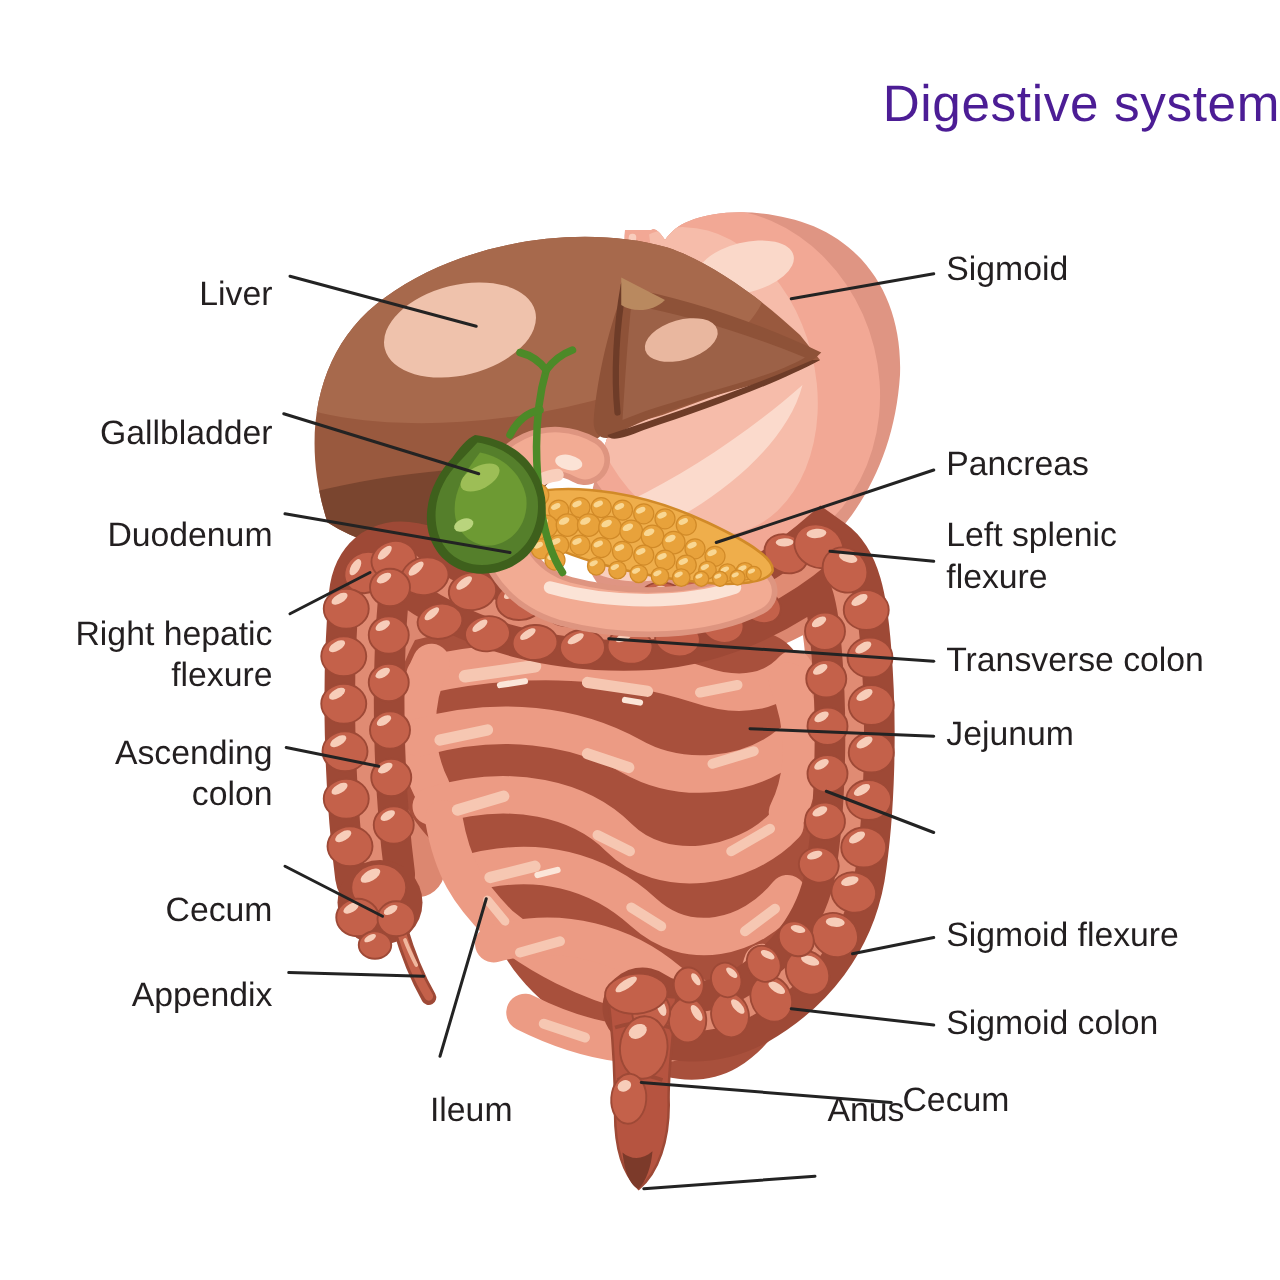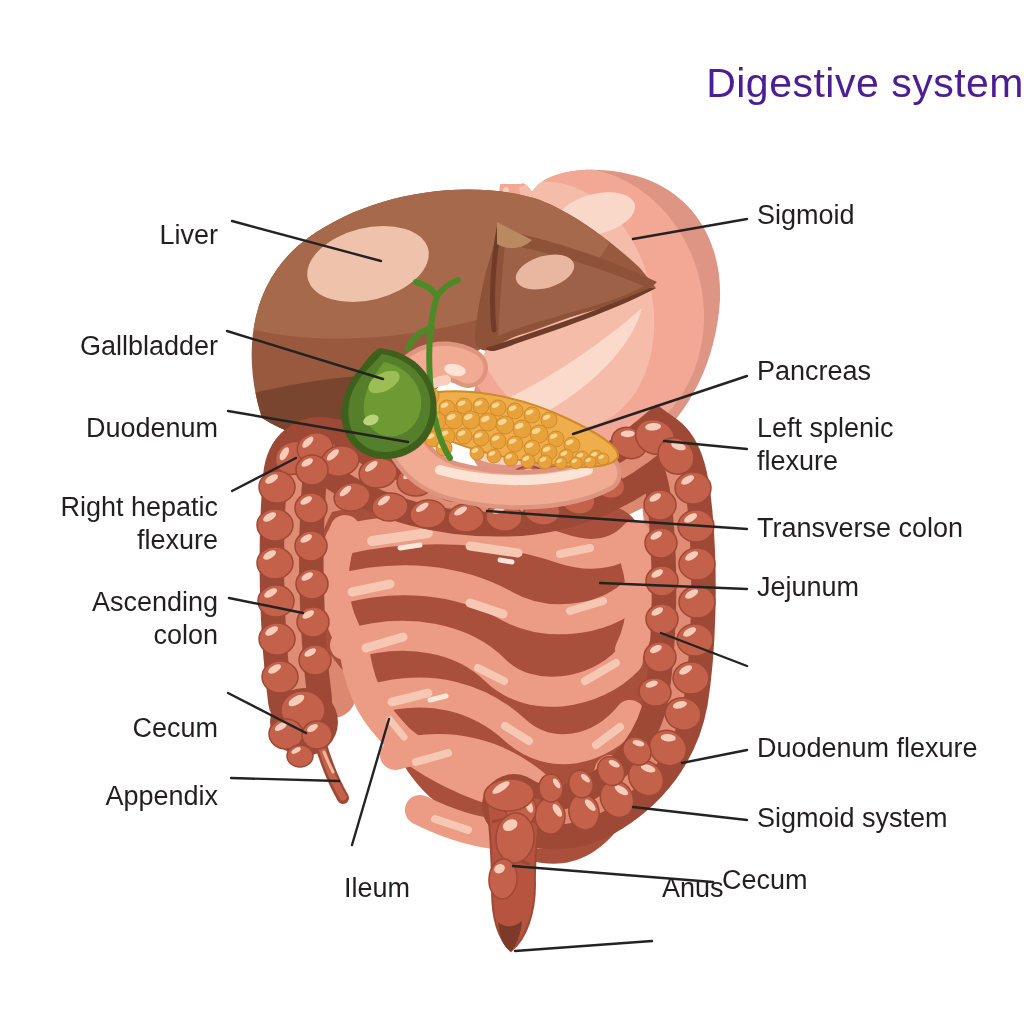--- a/index.html
+++ b/index.html
@@ -625,18 +625,18 @@
 <div class="label r wrap" style="right:806px;top:566px;width:136px">Ascending colon</div>
 <div class="label r" style="right:806px;top:692px">Cecum</div>
 <div class="label r" style="right:806px;top:760px">Appendix</div>
 <div class="label r" style="right:614px;top:852px">Ileum</div>
 
 <div class="label" style="left:757px;top:199px">Sigmoid</div>
 <div class="label" style="left:757px;top:355px">Pancreas</div>
 <div class="label wrap" style="left:757px;top:412px;width:152px">Left splenic flexure</div>
 <div class="label" style="left:757px;top:512px">Transverse colon</div>
 <div class="label" style="left:757px;top:571px">Jejunum</div>
-<div class="label" style="left:757px;top:732px">Duodenum flexure</div>
-<div class="label" style="left:757px;top:802px">Sigmoid system</div>
+<div class="label" style="left:757px;top:732px">Sigmoid flexure</div>
+<div class="label" style="left:757px;top:802px">Sigmoid colon</div>
 <div class="label" style="left:722px;top:864px">Cecum</div>
 <div class="label" style="left:662px;top:872px">Anus</div>
 
 </div>
 
 </body></html>

